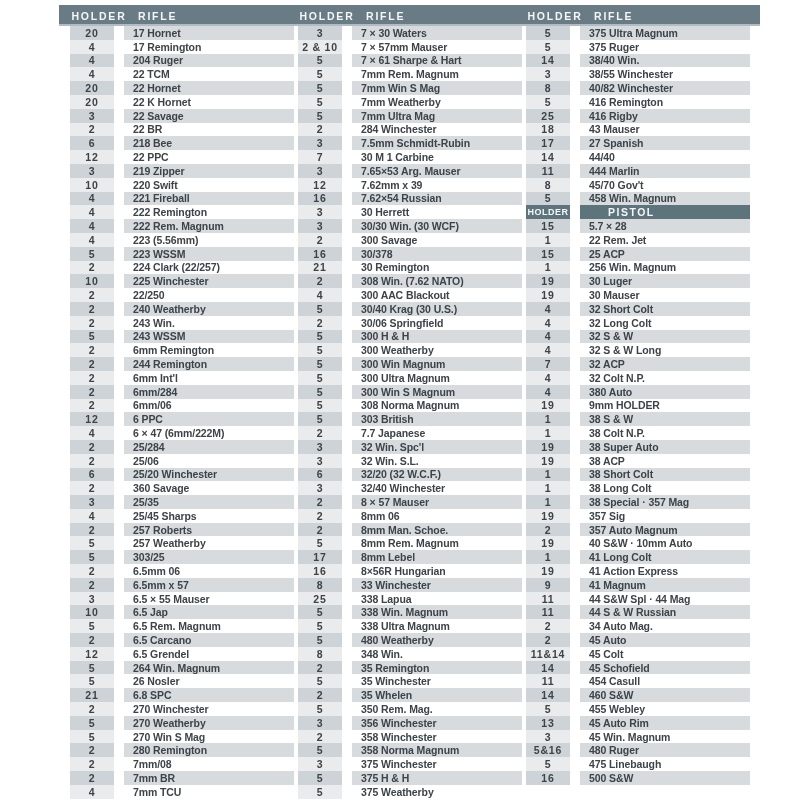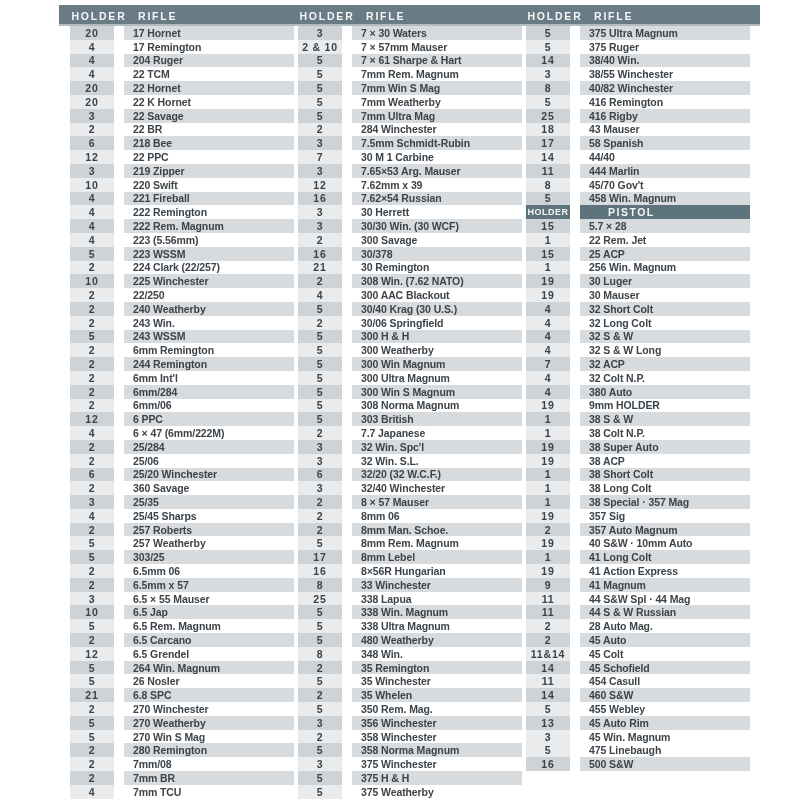--- a/index.html
+++ b/index.html
@@ -539,21 +539,21 @@
         <div class="row striped">
           <div class="holder">25</div>
           <div class="name">416 Rigby</div>
         </div>
         <div class="row">
           <div class="holder">18</div>
           <div class="name">43 Mauser</div>
         </div>
         <div class="row striped">
           <div class="holder">17</div>
-          <div class="name">58 Spanish</div>
+          <div class="name">27 Spanish</div>
         </div>
         <div class="row">
           <div class="holder">14</div>
           <div class="name">44/40</div>
         </div>
         <div class="row striped">
           <div class="holder">11</div>
           <div class="name">444 Marlin</div>
         </div>
         <div class="row">
@@ -679,21 +679,21 @@
         <div class="row">
           <div class="holder">11</div>
           <div class="name">44 S&amp;W Spl · 44 Mag</div>
         </div>
         <div class="row striped">
           <div class="holder">11</div>
           <div class="name">44 S &amp; W Russian</div>
         </div>
         <div class="row">
           <div class="holder">2</div>
-          <div class="name">28 Auto Mag.</div>
+          <div class="name">34 Auto Mag.</div>
         </div>
         <div class="row striped">
           <div class="holder">2</div>
           <div class="name">45 Auto</div>
         </div>
         <div class="row">
           <div class="holder">11&amp;14</div>
           <div class="name">45 Colt</div>
         </div>
         <div class="row striped">
@@ -712,20 +712,24 @@
           <div class="holder">5</div>
           <div class="name">455 Webley</div>
         </div>
         <div class="row striped">
           <div class="holder">13</div>
           <div class="name">45 Auto Rim</div>
         </div>
         <div class="row">
           <div class="holder">3</div>
           <div class="name">45 Win. Magnum</div>
+        </div>
+        <div class="row striped">
+          <div class="holder">5&amp;16</div>
+          <div class="name">480 Ruger</div>
         </div>
         <div class="row">
           <div class="holder">5</div>
           <div class="name">475 Linebaugh</div>
         </div>
         <div class="row striped">
           <div class="holder">16</div>
           <div class="name">500 S&amp;W</div>
         </div>
       </div>

